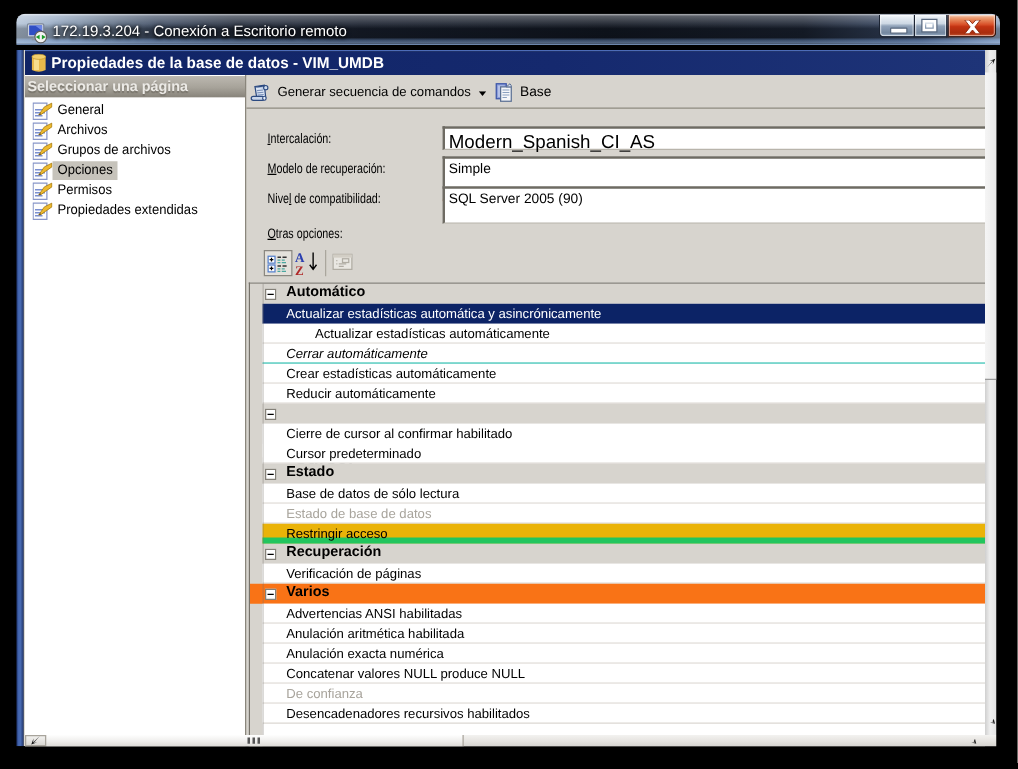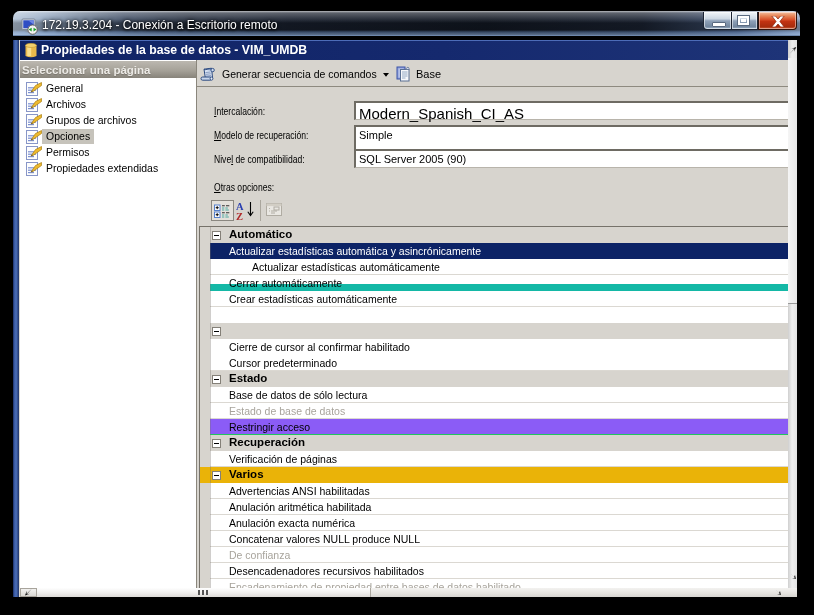--- a/index.html
+++ b/index.html
@@ -169,21 +169,21 @@
 
 <div class="abs txt lbl" style="left:17px;top:45px;"><u>I</u>ntercalación:</div>
 <div class="abs" style="left:157px;top:41px;width:437px;height:19px;background:#fff;border:2px solid #6e6b63;border-bottom:1px solid #b8b4ab;border-right:none;box-sizing:border-box;">
 <div class="abs txt" style="left:3px;top:2px;font-size:15px;color:#000;">Modern_Spanish_CI_AS</div>
         </div>
 <div class="abs txt lbl" style="left:17px;top:69px;"><u>M</u>odelo de recuperación:</div>
 <div class="abs" style="left:157px;top:65px;width:437px;height:36px;background:#fff;border:2px solid #6e6b63;border-bottom:2px solid #f97316;border-right:none;box-sizing:border-box;">
 <div class="abs txt" style="left:3px;top:2px;font-size:11px;color:#000;">Simple</div>
         </div>
 <div class="abs txt lbl" style="left:17px;top:93px;">Nive<u>l</u> de compatibilidad:</div>
-<div class="abs" style="left:157px;top:89px;width:437px;height:19px;background:#fff;border:2px solid #6e6b63;border-bottom:1px solid #b8b4ab;border-right:none;box-sizing:border-box;">
+<div class="abs" style="left:157px;top:89px;width:437px;height:30px;background:#fff;border:2px solid #6e6b63;border-bottom:1px solid #b8b4ab;border-right:none;box-sizing:border-box;">
 <div class="abs txt" style="left:3px;top:2px;font-size:11px;color:#000;">SQL Server 2005 (90)</div>
         </div>
 
 <div class="abs txt lbl" style="left:17px;top:121px;"><u>O</u>tras opciones:</div>
 
 <div class="abs" style="left:14px;top:140px;width:23px;height:21px;background:#e4e1db;border:1px solid #8a8780;box-sizing:border-box;">
 <div class="abs" style="left:1px;top:2px;"><svg width="18" height="16" viewBox="0 0 18 16">
 <rect x="1.5" y="2" width="5.5" height="5.5" fill="#fff" stroke="#5580cc" stroke-width="1"></rect>
 <path d="M4.2 3.2 L4.2 6.2 M2.7 4.7 L5.7 4.7" stroke="#000" stroke-width="1"></path>
 <rect x="1.5" y="9" width="5.5" height="5.5" fill="#fff" stroke="#5580cc" stroke-width="1"></rect>
@@ -217,26 +217,29 @@
               <div class="abs" style="left:1px;top:3px;width:5px;height:1px;background:#000;"></div>
             </div>
 <div class="abs txt" style="left:29px;top:1px;font-size:11.5px;font-weight:bold;color:#000;">Automático</div>
           </div>
 <div class="abs" style="left:10px;right:0;top:16px;height:16px;background:#0c2366;">
 <div class="abs txt" style="left:19px;top:2px;font-size:10.5px;color:#fff;">Actualizar estadísticas automática y asincrónicamente</div>
           </div>
 <div class="abs" style="left:10px;right:0;top:32px;height:16px;background:#fff;border-bottom:1px solid #dbd8d2;box-sizing:border-box;">
 <div class="abs txt" style="left:19px;top:2px;font-size:10.5px;color:#000;margin-left:23px;">Actualizar estadísticas automáticamente</div>
           </div>
-<div class="abs" style="left:10px;right:0;top:48px;height:16px;background:#fff;border-bottom:7px solid #14b8a6;box-sizing:border-box;">
+<div class="abs" style="left:10px;right:0;top:48px;height:16px;background:#fff;border-bottom:1px solid #14b8a6;box-sizing:border-box;font-style:italic;">
 <div class="abs txt" style="left:19px;top:2px;font-size:10.5px;color:#000;">Cerrar automáticamente</div>
           </div>
 <div class="abs" style="left:10px;right:0;top:64px;height:16px;background:#fff;border-bottom:1px solid #dbd8d2;box-sizing:border-box;">
 <div class="abs txt" style="left:19px;top:2px;font-size:10.5px;color:#000;">Crear estadísticas automáticamente</div>
           </div>
+<div class="abs" style="left:10px;right:0;top:80px;height:16px;background:#fff;border-bottom:1px solid #dbd8d2;box-sizing:border-box;">
+<div class="abs txt" style="left:19px;top:2px;font-size:10.5px;color:#000;">Reducir automáticamente</div>
+          </div>
 <div class="abs" style="left:0;right:0;top:96px;height:16px;background:#d7d4ce;">
 <div class="abs" style="left:12px;top:4px;width:9px;height:9px;background:#fff;border:1px solid #848078;box-sizing:border-box;">
               <div class="abs" style="left:1px;top:3px;width:5px;height:1px;background:#000;"></div>
             </div>
 <div class="abs txt" style="left:35px;top:1px;font-size:15px;font-weight:bold;color:#000;margin-top:34px;">Cursor</div>
           </div>
 <div class="abs" style="left:10px;right:0;top:112px;height:28px;background:#fff;border-bottom:1px solid #dbd8d2;box-sizing:border-box;">
 <div class="abs txt" style="left:19px;top:2px;font-size:10.5px;color:#000;">Cierre de cursor al confirmar habilitado</div>
           </div>
 <div class="abs" style="left:10px;right:0;top:128px;height:16px;background:#fff;border-bottom:1px solid #dbd8d2;box-sizing:border-box;">
@@ -247,33 +250,33 @@
               <div class="abs" style="left:1px;top:3px;width:5px;height:1px;background:#000;"></div>
             </div>
 <div class="abs txt" style="left:29px;top:1px;font-size:11.5px;font-weight:bold;color:#000;">Estado</div>
           </div>
 <div class="abs" style="left:10px;right:0;top:160px;height:16px;background:#fff;border-bottom:1px solid #dbd8d2;box-sizing:border-box;">
 <div class="abs txt" style="left:19px;top:2px;font-size:10.5px;color:#000;">Base de datos de sólo lectura</div>
           </div>
 <div class="abs" style="left:10px;right:0;top:176px;height:16px;background:#fff;border-bottom:1px solid #dbd8d2;box-sizing:border-box;">
 <div class="abs txt" style="left:19px;top:2px;font-size:10.5px;color:#a8a49c;">Estado de base de datos</div>
           </div>
-<div class="abs" style="left:10px;right:0;top:192px;height:16px;background:#8b5cf6;border-bottom:1px solid #22c55e;box-sizing:border-box;">
+<div class="abs" style="left:10px;right:0;top:192px;height:16px;background:#eab308;border-bottom:5px solid #22c55e;box-sizing:border-box;">
 <div class="abs txt" style="left:19px;top:2px;font-size:10.5px;color:#000;">Restringir acceso</div>
           </div>
 <div class="abs" style="left:0;right:0;top:208px;height:16px;background:#d7d4ce;">
 <div class="abs" style="left:12px;top:4px;width:9px;height:9px;background:#fff;border:1px solid #848078;box-sizing:border-box;">
               <div class="abs" style="left:1px;top:3px;width:5px;height:1px;background:#000;"></div>
             </div>
 <div class="abs txt" style="left:29px;top:1px;font-size:11.5px;font-weight:bold;color:#000;">Recuperación</div>
           </div>
 <div class="abs" style="left:10px;right:0;top:224px;height:16px;background:#fff;border-bottom:1px solid #dbd8d2;box-sizing:border-box;">
 <div class="abs txt" style="left:19px;top:2px;font-size:10.5px;color:#000;">Verificación de páginas</div>
           </div>
-<div class="abs" style="left:0;right:0;top:240px;height:16px;background:#eab308;">
+<div class="abs" style="left:0;right:0;top:240px;height:16px;background:#f97316;">
 <div class="abs" style="left:12px;top:4px;width:9px;height:9px;background:#fff;border:1px solid #848078;box-sizing:border-box;">
               <div class="abs" style="left:1px;top:3px;width:5px;height:1px;background:#000;"></div>
             </div>
 <div class="abs txt" style="left:29px;top:1px;font-size:11.5px;font-weight:bold;color:#000;">Varios</div>
           </div>
 <div class="abs" style="left:10px;right:0;top:256px;height:16px;background:#fff;border-bottom:1px solid #dbd8d2;box-sizing:border-box;">
 <div class="abs txt" style="left:19px;top:2px;font-size:10.5px;color:#000;">Advertencias ANSI habilitadas</div>
           </div>
 <div class="abs" style="left:10px;right:0;top:272px;height:16px;background:#fff;border-bottom:1px solid #dbd8d2;box-sizing:border-box;">
 <div class="abs txt" style="left:19px;top:2px;font-size:10.5px;color:#000;">Anulación aritmética habilitada</div>
@@ -282,23 +285,20 @@
 <div class="abs txt" style="left:19px;top:2px;font-size:10.5px;color:#000;">Anulación exacta numérica</div>
           </div>
 <div class="abs" style="left:10px;right:0;top:304px;height:16px;background:#fff;border-bottom:1px solid #dbd8d2;box-sizing:border-box;">
 <div class="abs txt" style="left:19px;top:2px;font-size:10.5px;color:#000;">Concatenar valores NULL produce NULL</div>
           </div>
 <div class="abs" style="left:10px;right:0;top:320px;height:16px;background:#fff;border-bottom:1px solid #dbd8d2;box-sizing:border-box;">
 <div class="abs txt" style="left:19px;top:2px;font-size:10.5px;color:#a8a49c;">De confianza</div>
           </div>
 <div class="abs" style="left:10px;right:0;top:336px;height:16px;background:#fff;border-bottom:1px solid #dbd8d2;box-sizing:border-box;">
 <div class="abs txt" style="left:19px;top:2px;font-size:10.5px;color:#000;">Desencadenadores recursivos habilitados</div>
-          </div>
-<div class="abs" style="left:10px;right:0;top:352px;height:16px;background:#fff;border-bottom:1px solid #dbd8d2;box-sizing:border-box;">
-<div class="abs txt" style="left:19px;top:2px;font-size:10.5px;color:#a8a49c;">Encadenamiento de propiedad entre bases de datos habilitado</div>
           </div>
 <div class="abs" style="left:10px;top:0;width:1px;height:372px;background:rgba(120,116,108,.35);"></div>
 </div>
 
     </div>
   </div>
 </div>
 
 <div class="abs" id="vscroll" style="left:788px;top:40px;width:9px;height:548px;background:linear-gradient(90deg,#cfcfcf 0,#efefef 45%,#e4e4e4 100%);">
   <div class="abs" style="left:0;top:18px;width:9px;height:245px;background:linear-gradient(90deg,#f5f5f5,#e9e9e9);border-bottom:1px solid #9a9a9a;"></div>

